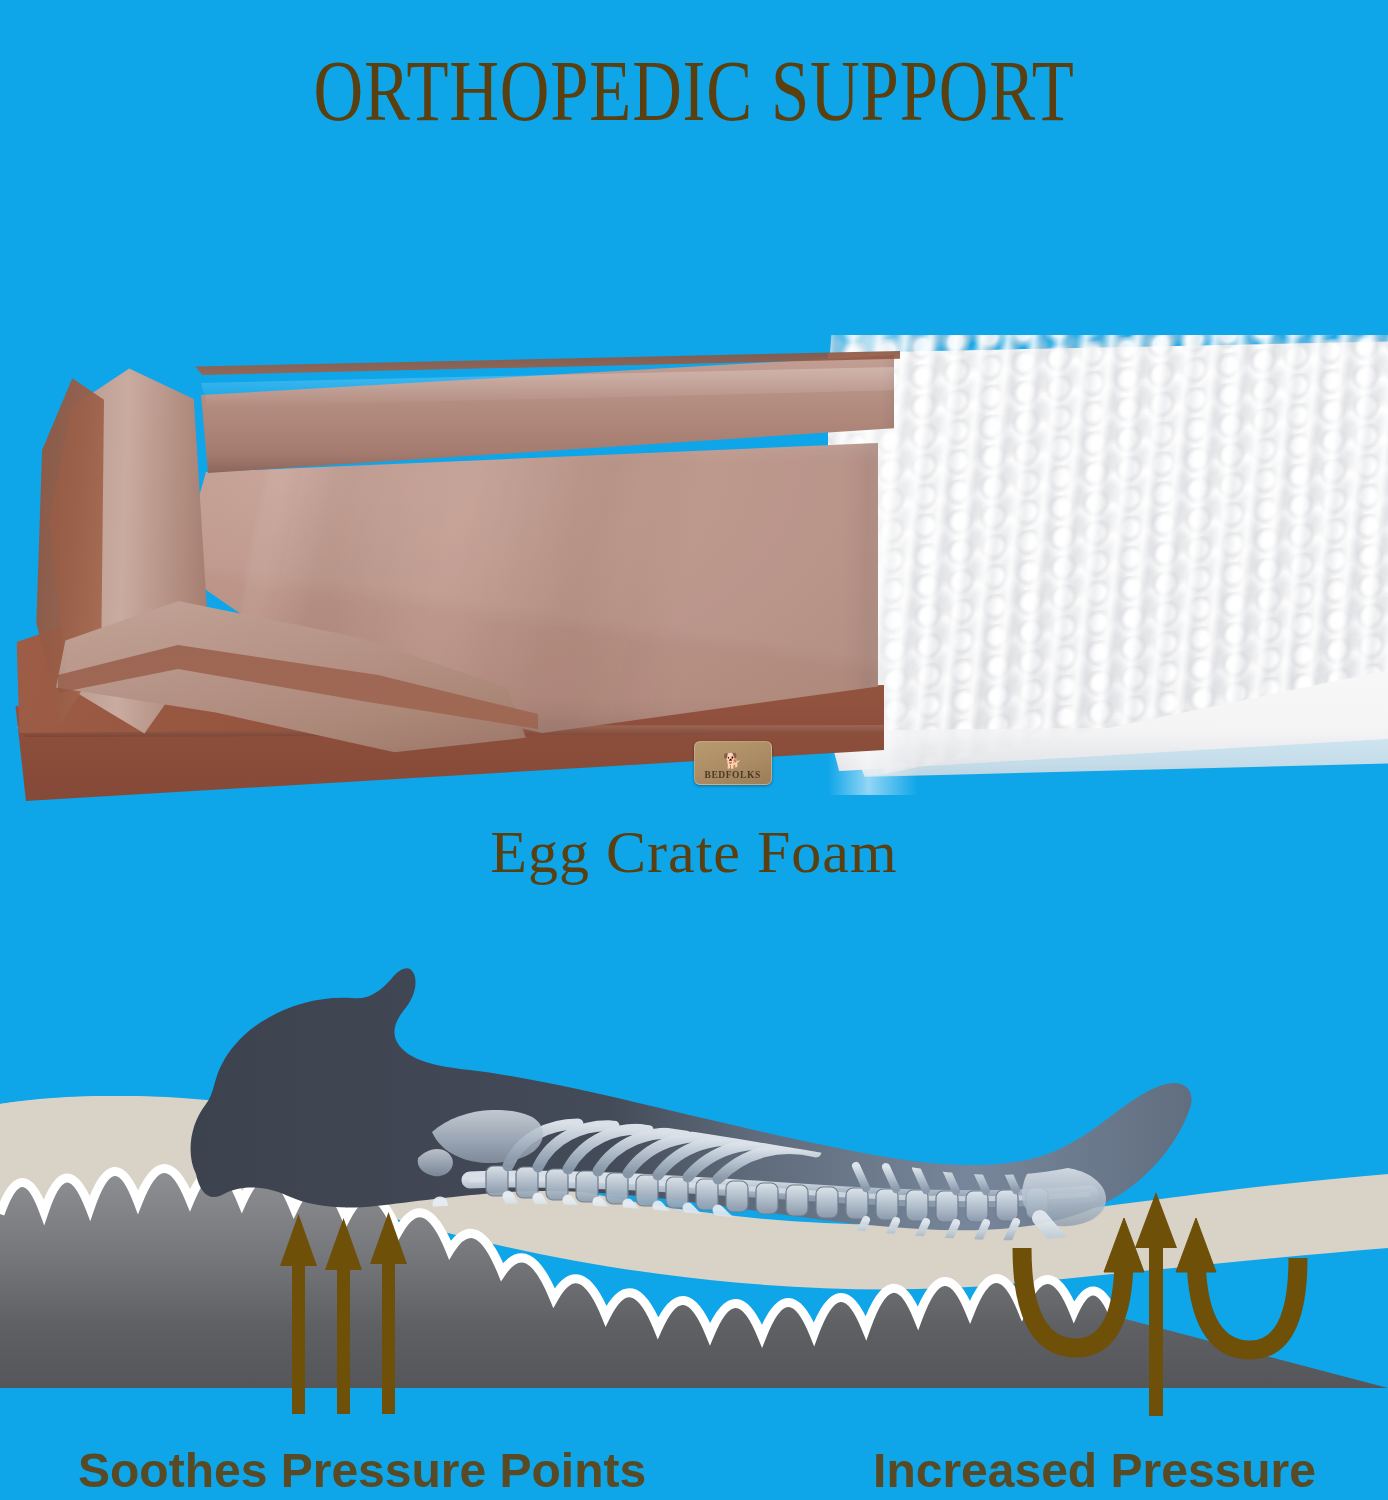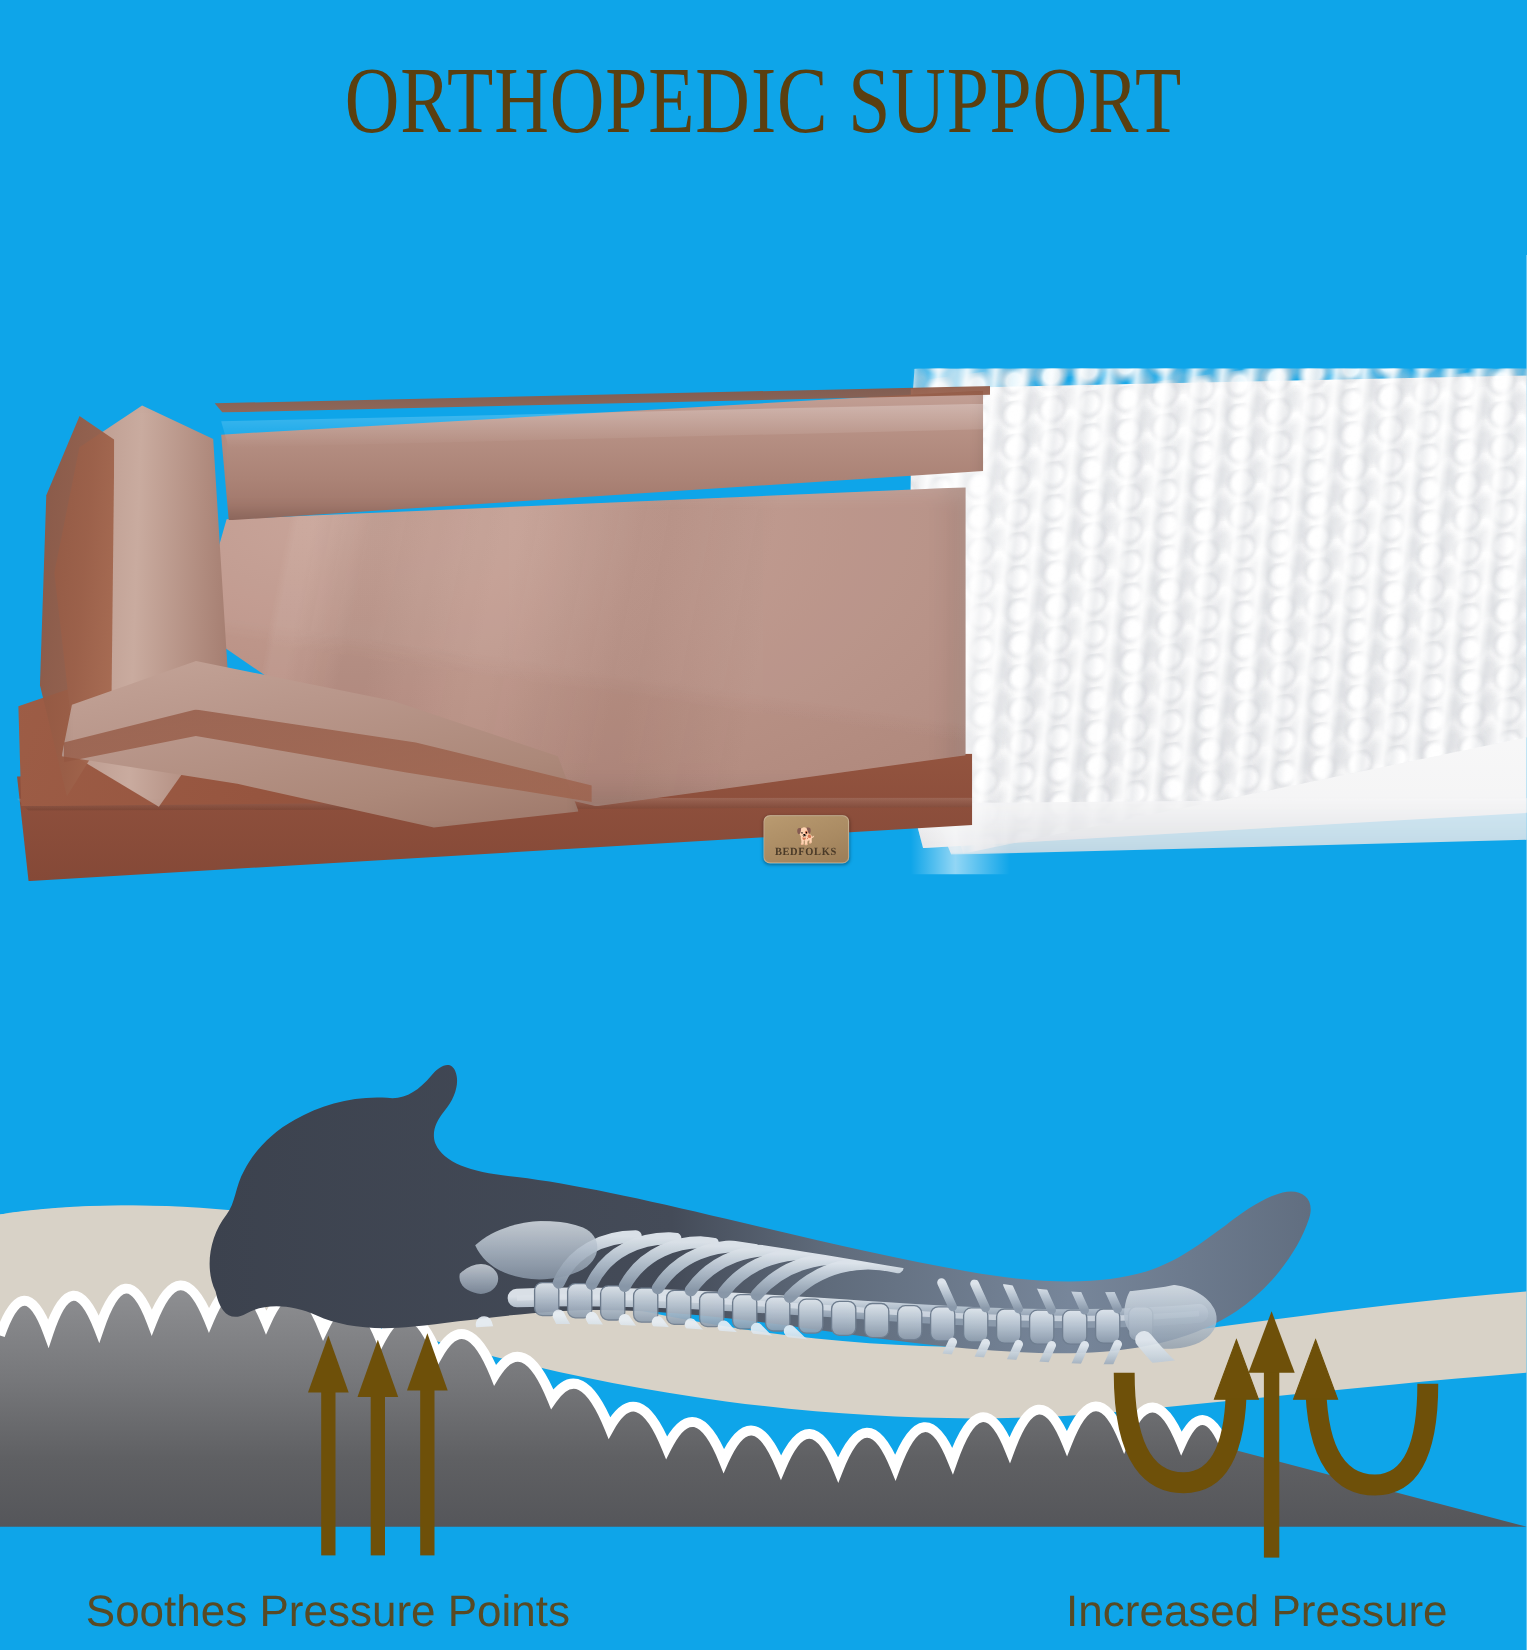--- a/index.html
+++ b/index.html
@@ -222,22 +222,22 @@
   }
   .diagram svg { display:block; }
 
   
   .label-row {
     position: absolute; left: 0; top: 1443px; width: 1388px; height: 50px;
   }
   .lbl {
     position: absolute;
     font-family: "Liberation Sans", sans-serif;
-    font-weight: 400;
-    font-size: 40px;
+    font-weight: 700;
+    font-size: 48px;
     color: #584a24;
     white-space: nowrap;
   }
   .lbl-left  { left: 78px;  top: 0; }
   .lbl-right { right: 72px; top: 0; }
 </style>
 </head>
 <body>
 
 <div class="page">
@@ -268,20 +268,21 @@
       <div class="bolster-front"></div>
       <div class="bolster-front-pipe"></div>
     </div>
 
     <div class="bed-logo" style="position:absolute;left:694px;top:416px;">
       <span class="mark">🐕</span>
       <span class="brand">BEDFOLKS</span>
     </div>
   </div>
 
+  <div class="caption-foam">Egg Crate Foam</div>
 
   <div class="diagram">
     <svg width="1388" height="520" viewBox="0 0 1388 520" xmlns="http://www.w3.org/2000/svg">
       <defs>
 
         <linearGradient id="gBase" x1="0" y1="0" x2="0" y2="1">
           <stop offset="0" stop-color="#8f9093"></stop>
           <stop offset="0.38" stop-color="#77787b"></stop>
           <stop offset="0.72" stop-color="#5f6063"></stop>
           <stop offset="1" stop-color="#55565a"></stop>

